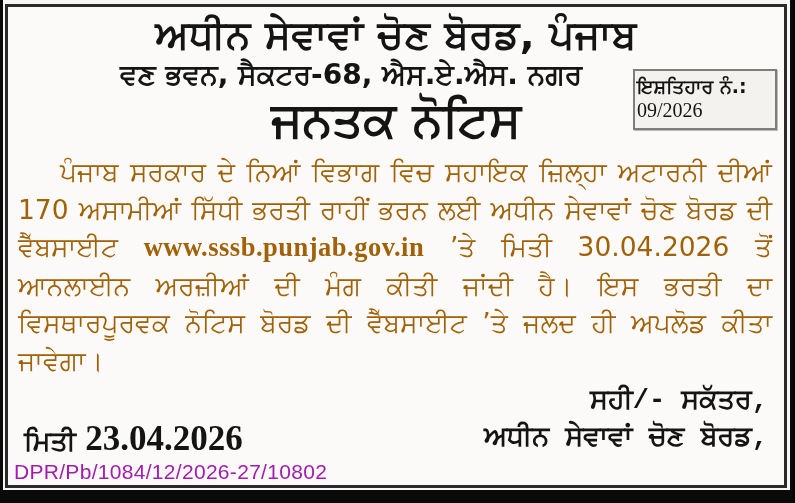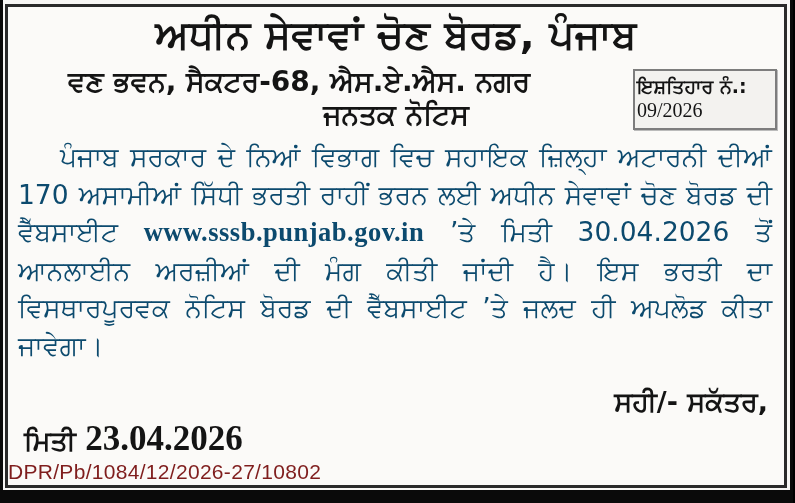--- a/index.html
+++ b/index.html
@@ -31,22 +31,22 @@
   }
   .title {
     margin: 6px 6px 0 6px;
     text-align: center;
     font-size: 39px;
     font-weight: bold;
     letter-spacing: 0.5px;
     line-height: 1.15;
   }
   .address {
-    margin: 9px 150px 0 60px;
-    text-align: left;
+    margin: 2px 150px 0 60px;
+    text-align: center;
     font-size: 28px;
     font-weight: bold;
     line-height: 1.1;
   }
   .ad-box {
     position: absolute;
     top: 62px; right: 7px;
     width: 136px;
     border: 2px solid #7d7d7d;
     background: #f3f2ef;
@@ -60,61 +60,62 @@
     line-height: 1.2;
   }
   .ad-box .number {
     font-family: "Liberation Serif", "DejaVu Serif", serif;
     font-size: 20px;
     line-height: 1.25;
   }
   .notice-heading {
     margin: 2px 0 0 0;
     text-align: center;
-    font-size: 28px;
+    font-size: 48px;
     font-weight: bold;
     line-height: 1.1;
   }
   .body-text {
     margin: 8px 12px 0 10px;
     font-size: 26.5px;
     line-height: 37.5px;
     text-align: justify;
     text-indent: 42px;
-    color: #0c4a6e;
+    color: #a16207;
   }
   .body-text .website {
     font-family: "Liberation Serif", "DejaVu Serif", serif;
     font-weight: bold;
     letter-spacing: 0.5px;
   }
   .signature {
     position: absolute;
     top: 376px; right: 16px;
     text-align: right;
     font-size: 27px;
     font-weight: bold;
     line-height: 37px;
+    font-family: Liberation Mono, monospace;
   }
   .date-line {
     position: absolute;
     top: 412px; left: 16px;
     font-size: 27px;
     font-weight: bold;
   }
   .date-line .latin-date {
     font-family: "Liberation Serif", "DejaVu Serif", serif;
     font-size: 35px;
   }
   .reference {
     position: absolute;
-    bottom: 1px; left: 0;
+    bottom: 1px; left: 6px;
     font-family: "Liberation Sans", "DejaVu Sans", sans-serif;
     font-size: 21px;
-    color: #7f1d1d;
+    color: #a21caf;
     letter-spacing: 0.3px;
   }
 </style>
 </head>
 <body>
 
 <div class="page">
   <div class="paper">
     <div class="notice">
 
@@ -126,20 +127,21 @@
         <div class="label">ਇਸ਼ਤਿਹਾਰ ਨੰ.:</div>
         <div class="number">09/2026</div>
       </div>
 
       <h2 class="notice-heading">ਜਨਤਕ ਨੋਟਿਸ</h2>
 
       <p class="body-text"><span>ਪੰਜਾਬ ਸਰਕਾਰ ਦੇ ਨਿਆਂ ਵਿਭਾਗ ਵਿਚ ਸਹਾਇਕ ਜ਼ਿਲ੍ਹਾ ਅਟਾਰਨੀ ਦੀਆਂ 170 ਅਸਾਮੀਆਂ ਸਿੱਧੀ ਭਰਤੀ ਰਾਹੀਂ ਭਰਨ ਲਈ ਅਧੀਨ ਸੇਵਾਵਾਂ ਚੋਣ ਬੋਰਡ ਦੀ ਵੈੱਬਸਾਈਟ </span><span class="website">www.sssb.punjab.gov.in</span><span> ’ਤੇ ਮਿਤੀ 30.04.2026 ਤੋਂ ਆਨਲਾਈਨ ਅਰਜ਼ੀਆਂ ਦੀ ਮੰਗ ਕੀਤੀ ਜਾਂਦੀ ਹੈ। ਇਸ ਭਰਤੀ ਦਾ ਵਿਸਥਾਰਪੂਰਵਕ ਨੋਟਿਸ ਬੋਰਡ ਦੀ ਵੈੱਬਸਾਈਟ ’ਤੇ ਜਲਦ ਹੀ ਅਪਲੋਡ ਕੀਤਾ ਜਾਵੇਗਾ।</span></p>
 
       <div class="signature">
         <div>ਸਹੀ/- ਸਕੱਤਰ,</div>
+        <div>ਅਧੀਨ ਸੇਵਾਵਾਂ ਚੋਣ ਬੋਰਡ,</div>
       </div>
 
       <div class="date-line">
         <span>ਮਿਤੀ</span>
         <span class="latin-date">23.04.2026</span>
       </div>
 
       <div class="reference">DPR/Pb/1084/12/2026-27/10802</div>
 
     </div>

